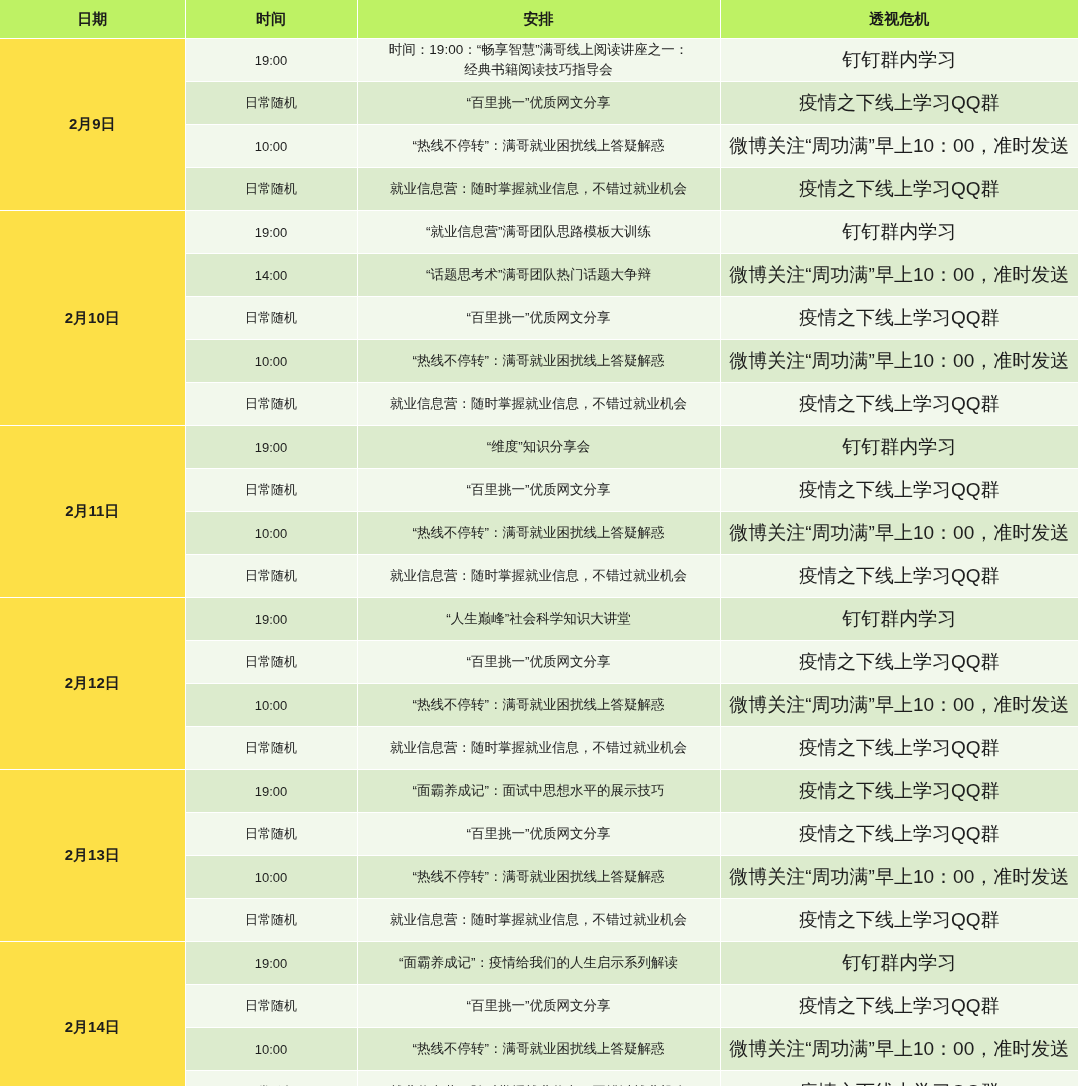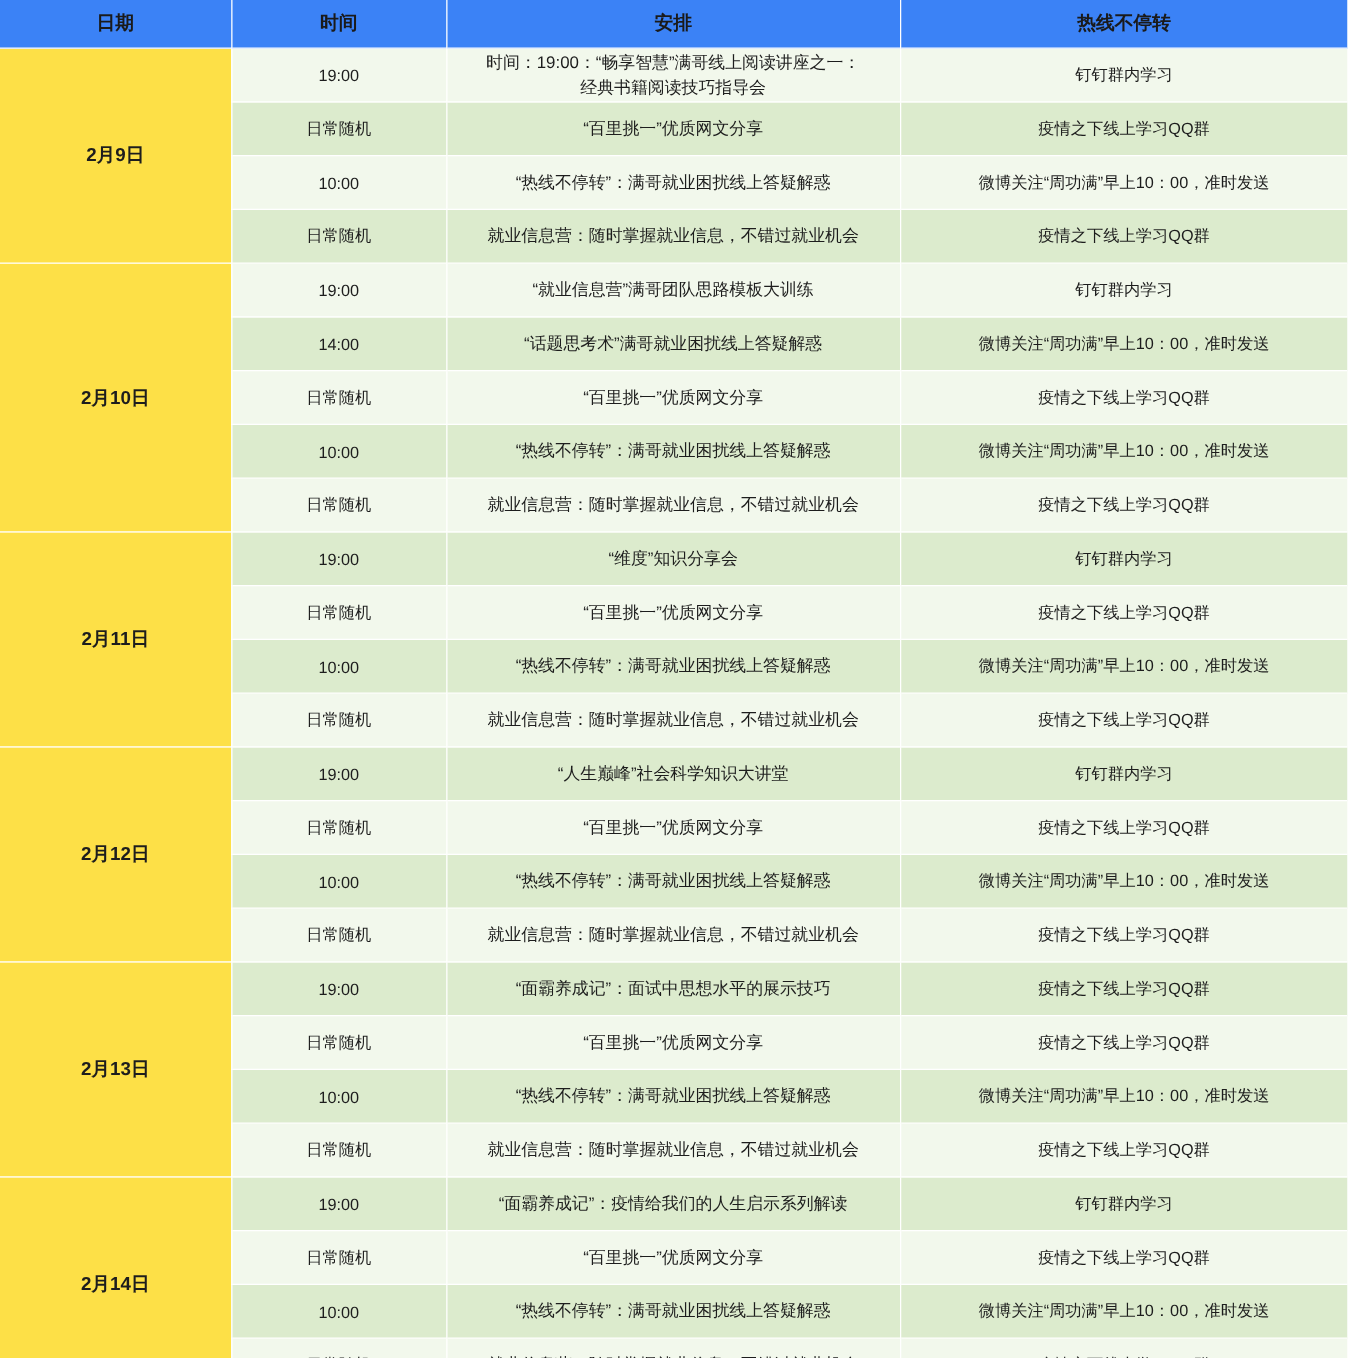--- a/index.html
+++ b/index.html
@@ -15,21 +15,21 @@
     width: 1078px;
     border-collapse: collapse;
     table-layout: fixed;
   }
   table.schedule col.c-date  { width: 185px; }
   table.schedule col.c-time  { width: 172px; }
   table.schedule col.c-plan  { width: 363px; }
   table.schedule col.c-join  { width: 358px; }
 
   thead th {
-    background: #3b82f6;
+    background: #bef264;
     color: #1a1a1a;
     font-weight: bold;
     font-size: 15px;
     height: 38px;
     line-height: 38px;
     padding: 0;
     text-align: center;
     border-right: 1px solid #ffffff;
     border-bottom: 1px solid #ffffff;
   }
@@ -51,41 +51,41 @@
     background: #fde047;
     font-weight: bold;
     font-size: 15px;
     border-bottom: 1px solid #ffffff;
   }
   tr.band-a td.body-cell { background: #f2f8ec; }
   tr.band-b td.body-cell { background: #dcebcd; }
 
   td.time-cell { font-weight: normal; font-size: 13px; }
   td.plan-cell { line-height: 1.45; }
-  td.join-cell { font-size: 13px; }
+  td.join-cell { font-size: 19px; }
 
   .two-line { display: block; }
   .two-line span { display: block; }
 </style>
 </head>
 <body>
 
 <table class="schedule">
   <colgroup>
     <col class="c-date">
       <col class="c-time">
       <col class="c-plan">
       <col class="c-join">
   </colgroup>
   <thead>
     <tr>
       <th>日期</th>
       <th>时间</th>
       <th>安排</th>
-      <th>热线不停转</th>
+      <th>透视危机</th>
     </tr>
   </thead>
   <tbody id="table-body">
       <tr class="band-a">
         <td class="date-cell" rowspan="4">2月9日</td>
         <td class="body-cell time-cell">19:00</td>
         <td class="body-cell plan-cell">
           <span class="two-line">
             <span>时间：19:00：“畅享智慧”满哥线上阅读讲座之一：</span>
             <span>经典书籍阅读技巧指导会</span>
@@ -127,21 +127,21 @@
           <span class="two-line">
             <span>“就业信息营”满哥团队思路模板大训练</span>
           </span>
         </td>
         <td class="body-cell join-cell">钉钉群内学习</td>
       </tr>
       <tr class="band-b">
         <td class="body-cell time-cell">14:00</td>
         <td class="body-cell plan-cell">
           <span class="two-line">
-            <span>“话题思考术”满哥就业困扰线上答疑解惑</span>
+            <span>“话题思考术”满哥团队热门话题大争辩</span>
           </span>
         </td>
         <td class="body-cell join-cell">微博关注“周功满”早上10：00，准时发送</td>
       </tr>
       <tr class="band-a">
         <td class="body-cell time-cell">日常随机</td>
         <td class="body-cell plan-cell">
           <span class="two-line">
             <span>“百里挑一”优质网文分享</span>
           </span>

